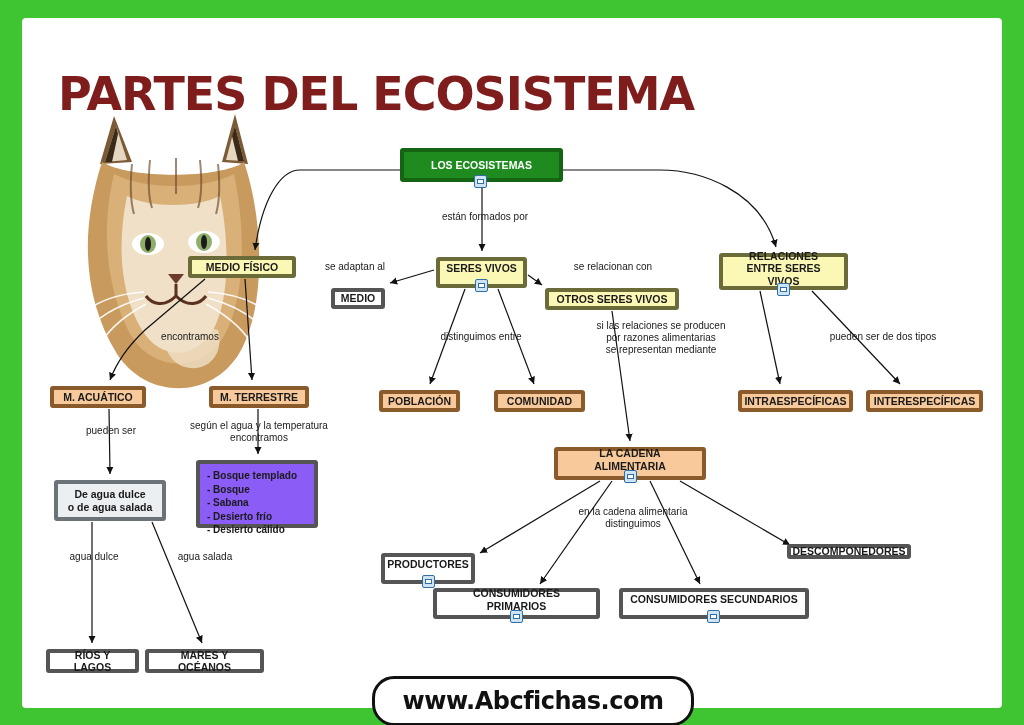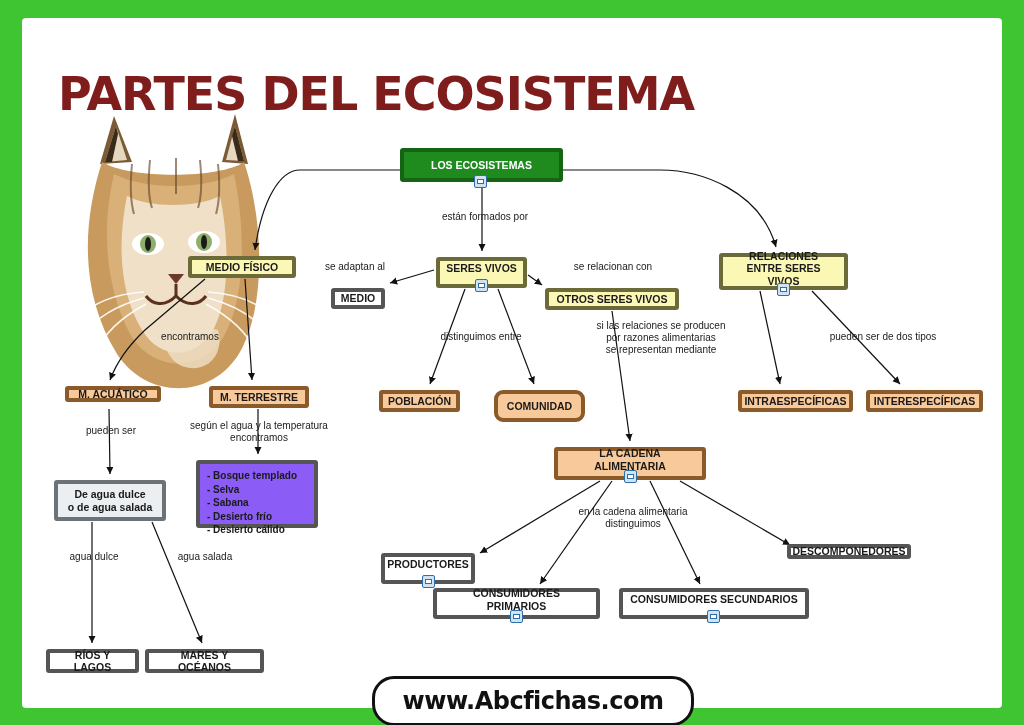--- a/index.html
+++ b/index.html
@@ -261,33 +261,33 @@
   <div class="nodeicon" style="left:777px; top:283px;"></div>
 
   <div class="node white" style="left:331px; top:288px; width:54px; height:21px;">
     <span>MEDIO</span>
   </div>
 
   <div class="node yellow" style="left:545px; top:288px; width:134px; height:22px;">
     <span>OTROS SERES VIVOS</span>
   </div>
 
-  <div class="node orange" style="left:65px; top:386px; width:96px; height:16px;align-items:center;">
+  <div class="node orange" style="left:50px; top:386px; width:96px; height:22px;align-items:center;">
     <span>M. ACUÁTICO</span>
   </div>
 
   <div class="node orange" style="left:209px; top:386px; width:100px; height:22px;">
     <span>M. TERRESTRE</span>
   </div>
 
   <div class="node orange" style="left:379px; top:390px; width:81px; height:22px;">
     <span>POBLACIÓN</span>
   </div>
 
-  <div class="node orange" style="left:494px; top:390px; width:91px; height:32px;border-radius:9px;">
+  <div class="node orange" style="left:494px; top:390px; width:91px; height:22px;">
     <span>COMUNIDAD</span>
   </div>
 
   <div class="node orange" style="left:738px; top:390px; width:115px; height:22px;">
     <span>INTRAESPECÍFICAS</span>
   </div>
 
   <div class="node orange" style="left:866px; top:390px; width:117px; height:22px;">
     <span>INTERESPECÍFICAS</span>
   </div>
@@ -324,21 +324,21 @@
   <div class="node white" style="left:46px; top:649px; width:93px; height:24px;">
     <span>RÍOS Y LAGOS</span>
   </div>
 
   <div class="node white" style="left:145px; top:649px; width:119px; height:24px;">
     <span>MARES Y OCÉANOS</span>
   </div>
 
   <div class="node listbox" style="left:196px; top:460px; width:122px; height:68px; flex-direction:column;">
     <span>- Bosque templado</span>
-    <span>- Selva</span>
+    <span>- Bosque</span>
     <span>- Sabana</span>
     <span>- Desierto frío</span>
     <span>- Desierto cálido</span>
   </div>
 
   <div class="label" style="left:425px; top:211px; width:120px;">están formados por</div>
   <div class="label" style="left:315px; top:261px; width:80px;">se adaptan al</div>
   <div class="label" style="left:560px; top:261px; width:106px;">se relacionan con</div>
   <div class="label" style="left:150px; top:331px; width:80px;">encontramos</div>
   <div class="label" style="left:425px; top:331px; width:112px;">distinguimos entre</div>

